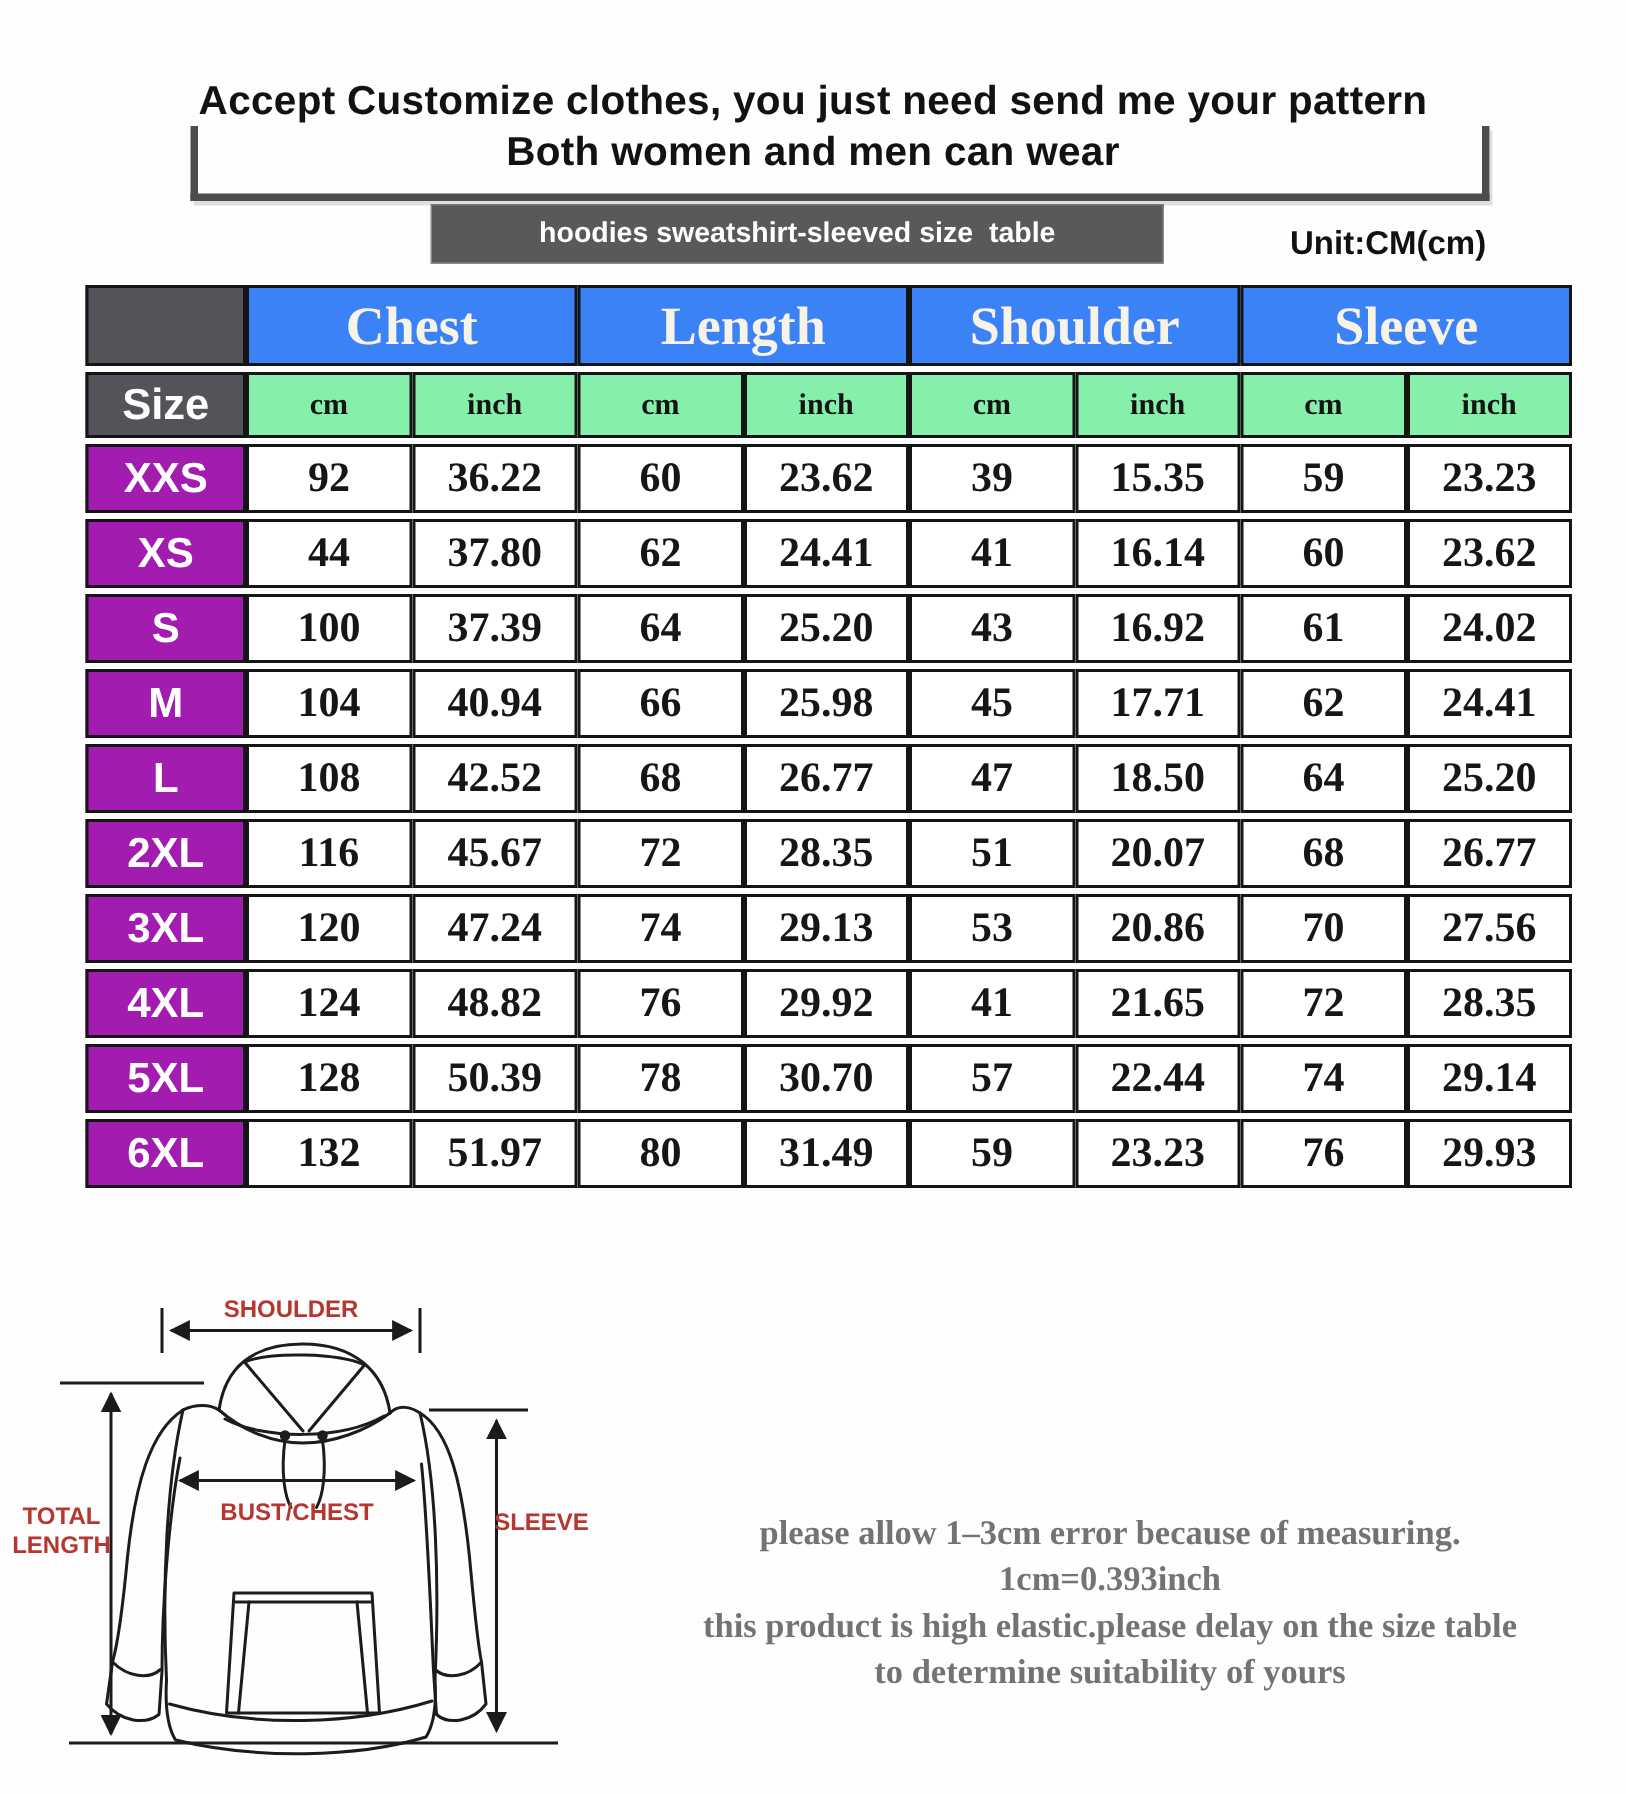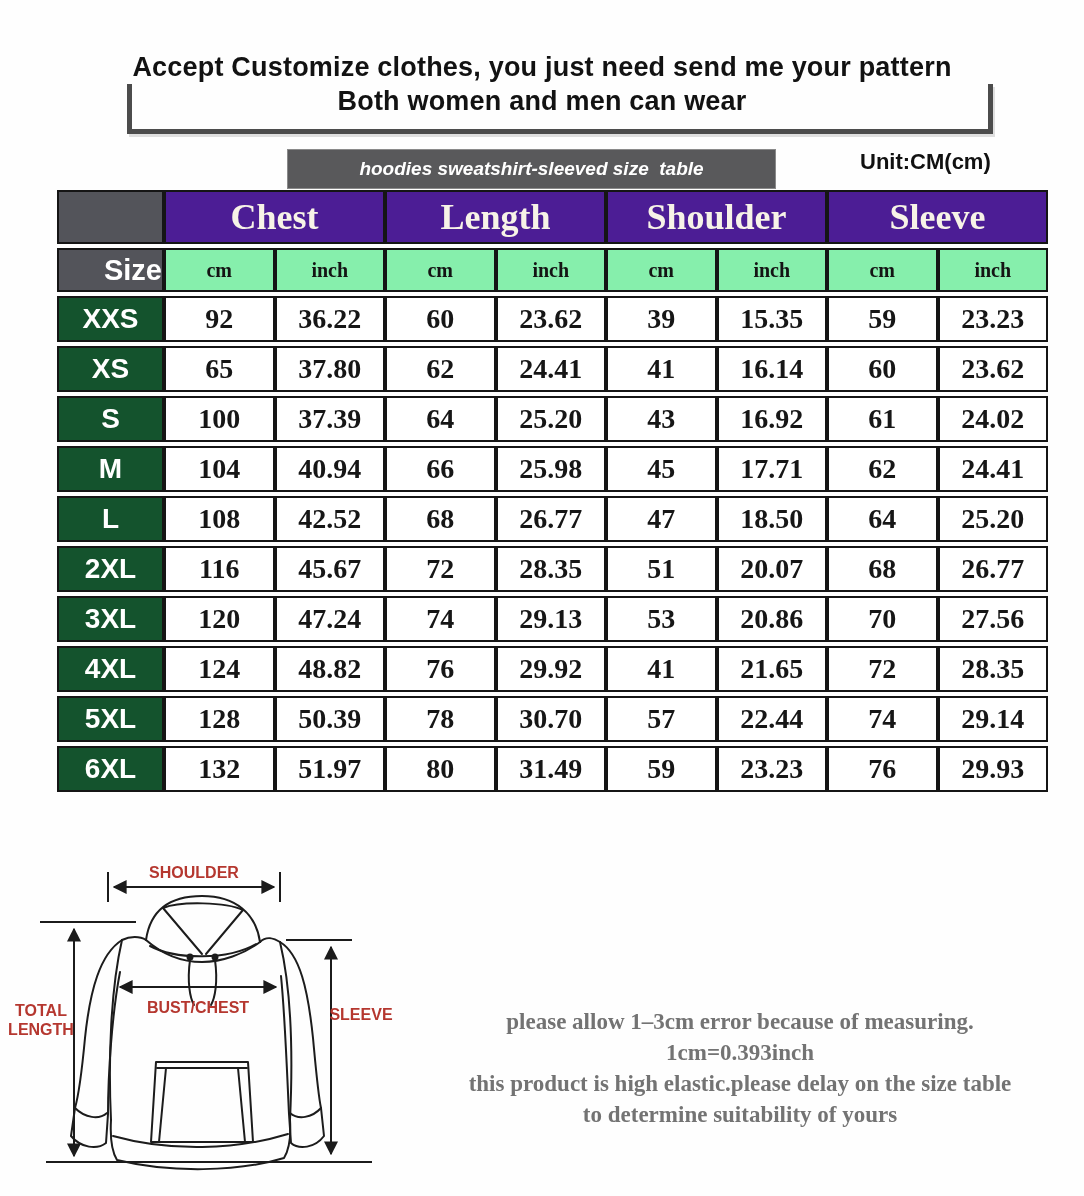--- a/index.html
+++ b/index.html
@@ -10,39 +10,39 @@
   
   .title-block{position:absolute;top:50px;left:0;width:1084px;text-align:center;z-index:2;}
   .title-line{font-size:27px;font-weight:bold;line-height:34px;color:#121212;letter-spacing:.2px;}
   .title-bracket{
     position:absolute;top:84px;left:127px;width:856px;height:45px;z-index:1;
     border-left:5px solid #4c4c4c;border-right:5px solid #4c4c4c;border-bottom:5px solid #4c4c4c;
     box-shadow:2px 3px 0 rgba(0,0,0,.12);
   }
   
   .banner{
-    position:absolute;top:150px;left:288px;width:487px;height:38px;background:#59595b;
+    position:absolute;top:137px;left:288px;width:487px;height:38px;background:#59595b;
     color:#ffffff;font-size:19px;font-weight:bold;text-align:center;line-height:38px;
-    white-space:pre;box-shadow:0 0 0 1px #8a8a8a;font-style:italic;
+    white-space:pre;box-shadow:0 0 0 1px #8a8a8a;
   }
   .unit-label{position:absolute;top:149px;left:860px;width:200px;font-size:22px;font-weight:bold;color:#111;}
   
   .table-wrap{position:absolute;top:186px;left:57px;width:991px;}
   table.size-table{
     border-collapse:separate;border-spacing:0 4px;width:991px;table-layout:fixed;
     font-family:"Liberation Serif",serif;
   }
   .size-table th,.size-table td{border:2px solid #151515;padding:0;text-align:center;vertical-align:middle;}
   .size-table col.c-size{width:107px;}
-  tr.group-row th{height:50px;background:#4c1d95;color:#f7f3e7;font-size:36px;font-weight:bold;font-family:"Liberation Serif",serif;}
+  tr.group-row th{height:50px;background:#3b82f6;color:#f7f3e7;font-size:36px;font-weight:bold;font-family:"Liberation Serif",serif;}
   tr.group-row th.corner{background:#53545a;}
   tr.sub-row th{height:40px;}
-  th.size-head{background:#53545a;color:#ffffff;font-family:"Liberation Sans",sans-serif;font-size:29px;font-weight:bold;text-align:right;}
+  th.size-head{background:#53545a;color:#ffffff;font-family:"Liberation Sans",sans-serif;font-size:29px;font-weight:bold;}
   td.unit-cell{background:#86efac;font-size:20px;font-weight:bold;color:#141414;height:40px;}
-  tbody th.size-cell{background:#14532d;color:#ffffff;font-family:"Liberation Sans",sans-serif;font-size:28px;font-weight:bold;height:42px;}
+  tbody th.size-cell{background:#a21caf;color:#ffffff;font-family:"Liberation Sans",sans-serif;font-size:28px;font-weight:bold;height:42px;}
   tbody td{background:#ffffff;font-size:28px;font-weight:bold;color:#161616;height:42px;}
   
   .diagram{position:absolute;top:856px;left:0;width:430px;height:340px;}
   .diagram text{font-family:"Liberation Sans",sans-serif;font-weight:bold;fill:#b5372f;}
   
   .notes{
     position:absolute;top:1006px;left:400px;width:680px;text-align:center;
     font-family:"Liberation Serif",serif;font-weight:bold;font-size:23px;line-height:31px;color:#737373;
   }
 </style>
@@ -99,21 +99,21 @@
     <td>60</td>
     <td>23.62</td>
     <td>39</td>
     <td>15.35</td>
     <td>59</td>
     <td>23.23</td>
   </tr>
 
   <tr>
     <th class="size-cell">XS</th>
-    <td>65</td>
+    <td>44</td>
     <td>37.80</td>
     <td>62</td>
     <td>24.41</td>
     <td>41</td>
     <td>16.14</td>
     <td>60</td>
     <td>23.62</td>
   </tr>
 
   <tr>

